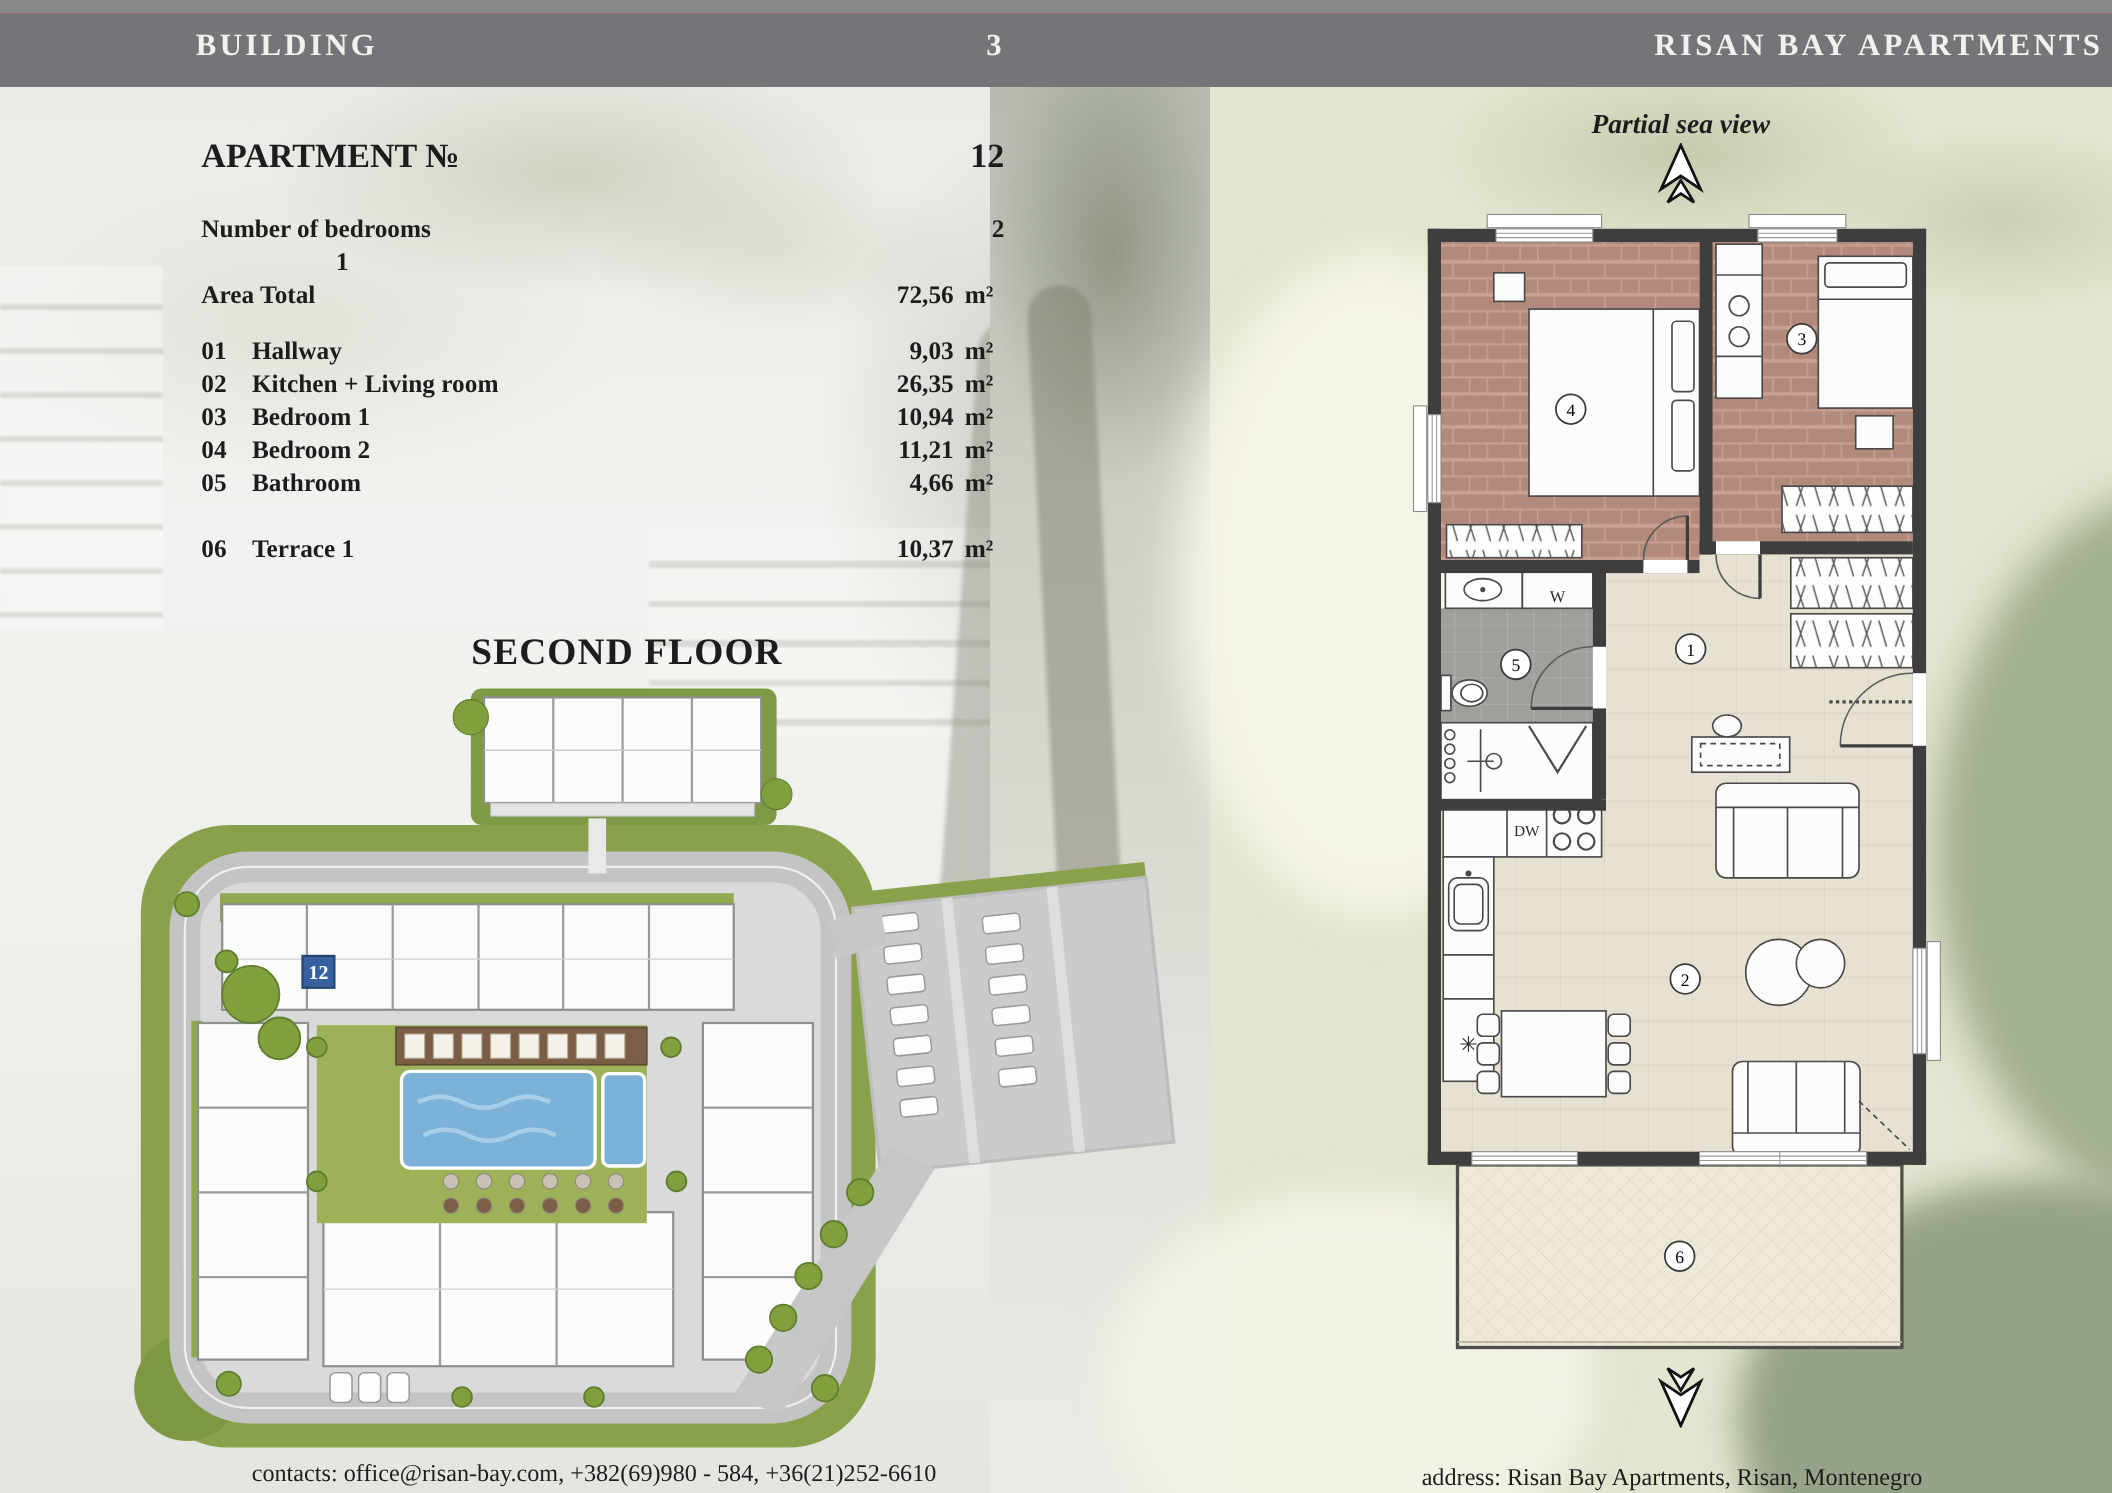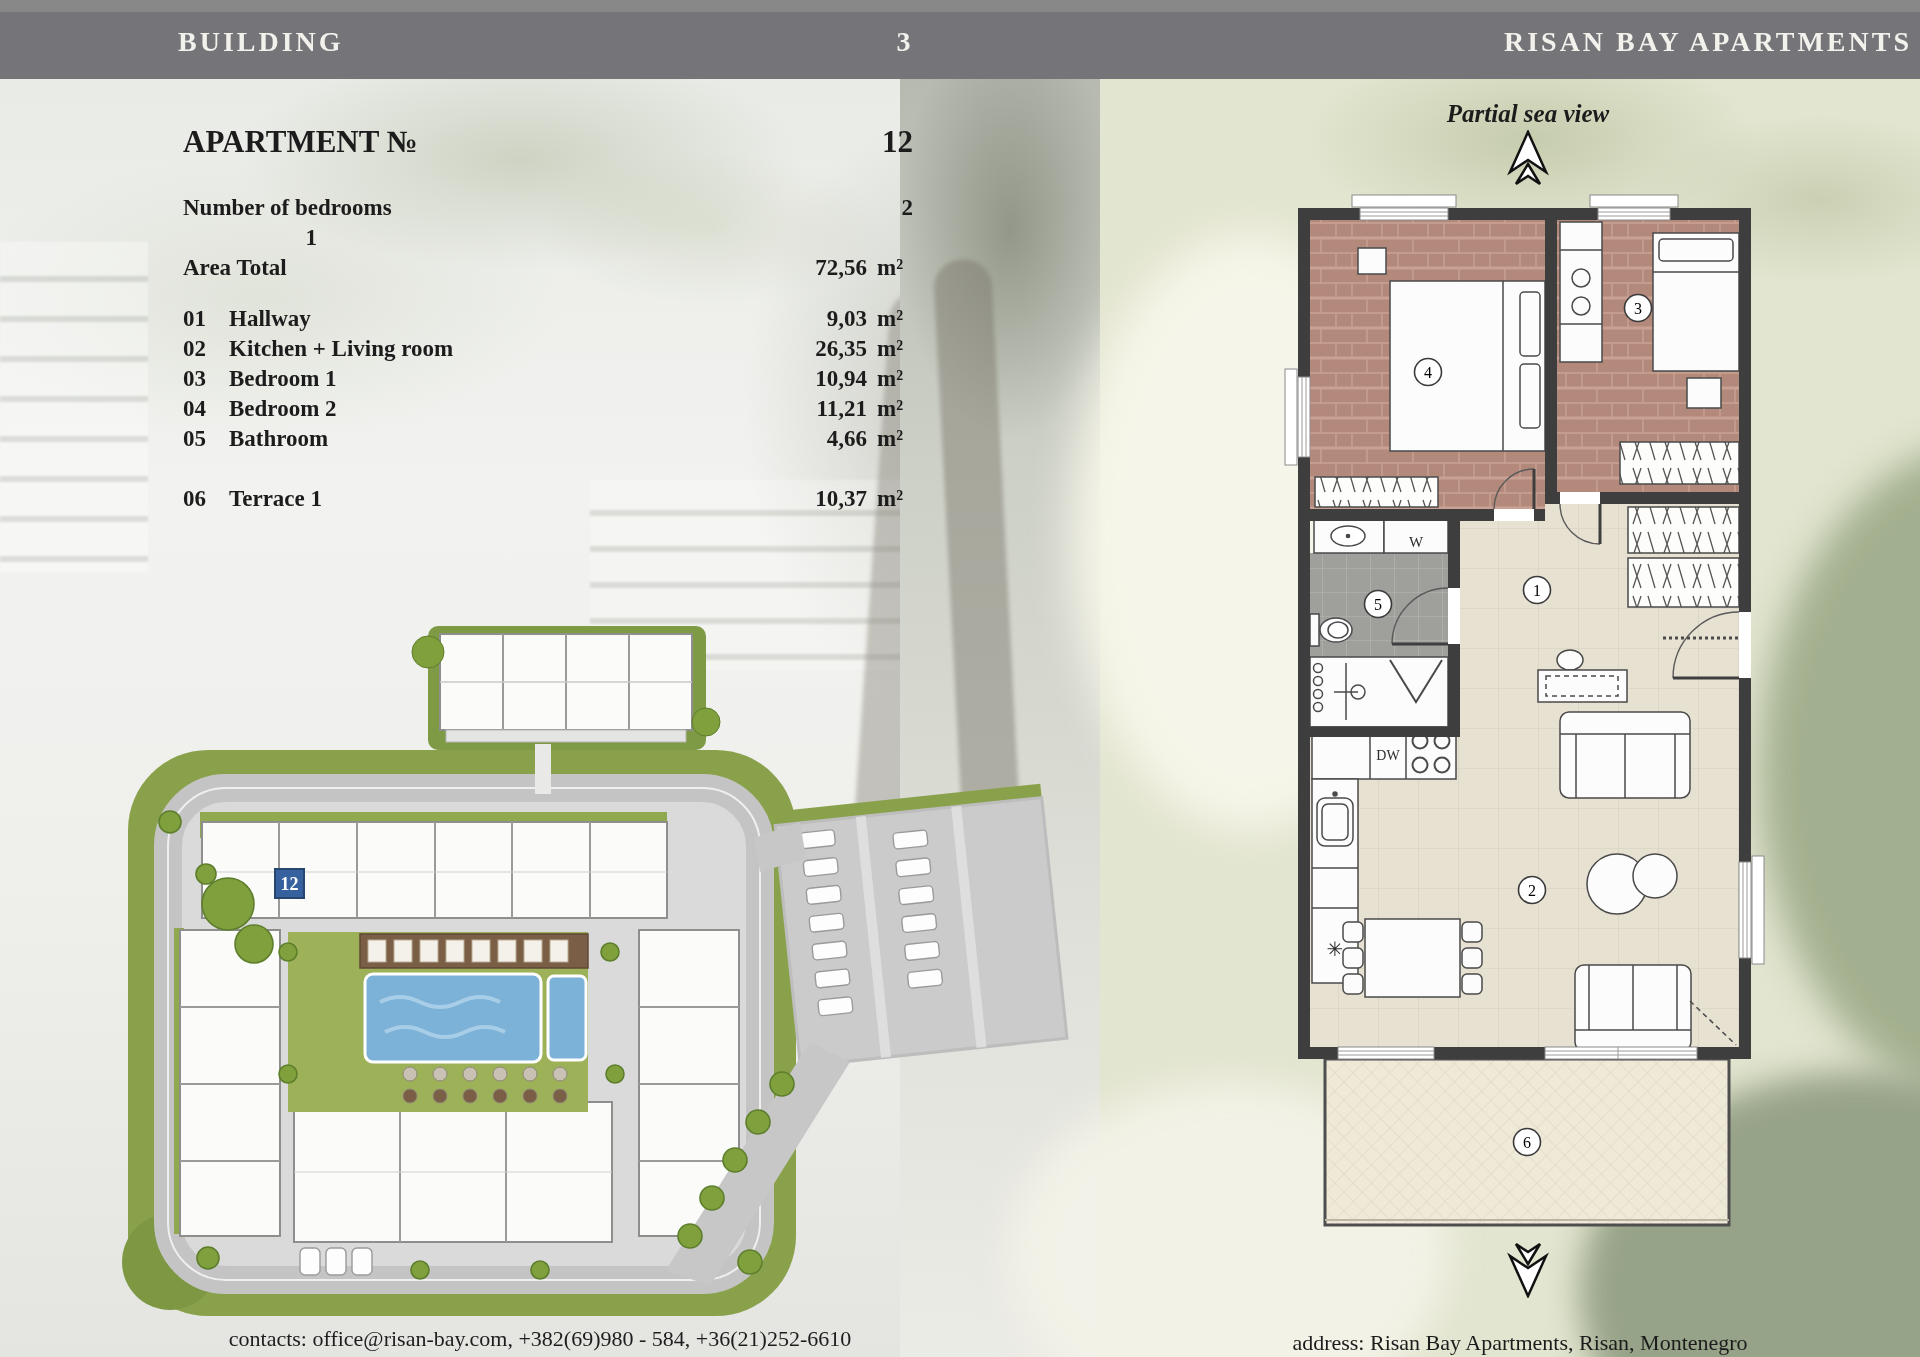--- a/index.html
+++ b/index.html
@@ -179,20 +179,21 @@
     <div class="d-row r-rm5">
       <span class="numcol">06</span>
       <span class="lbl">Terrace 1</span>
       <span class="valcell">
           <span>10,37</span>
           <span class="unit">m²</span>
         </span>
     </div>
   </div>
 
+  <div class="floor-title">SECOND FLOOR</div>
 
   <svg class="siteplan" width="980" height="700" viewBox="0 0 980 700">
     <g>
 
       <rect x="18" y="128" width="668" height="566" rx="80" fill="#8aa14b"></rect>
       <circle cx="60" cy="640" r="48" fill="#7d9743"></circle>
 
       <rect x="58" y="166" width="592" height="492" rx="58" fill="#dadada" stroke="#c4c4c4" stroke-width="28"></rect>
       <rect x="58" y="166" width="592" height="492" rx="58" fill="none" stroke="#efefef" stroke-width="2"></rect>
     </g>

